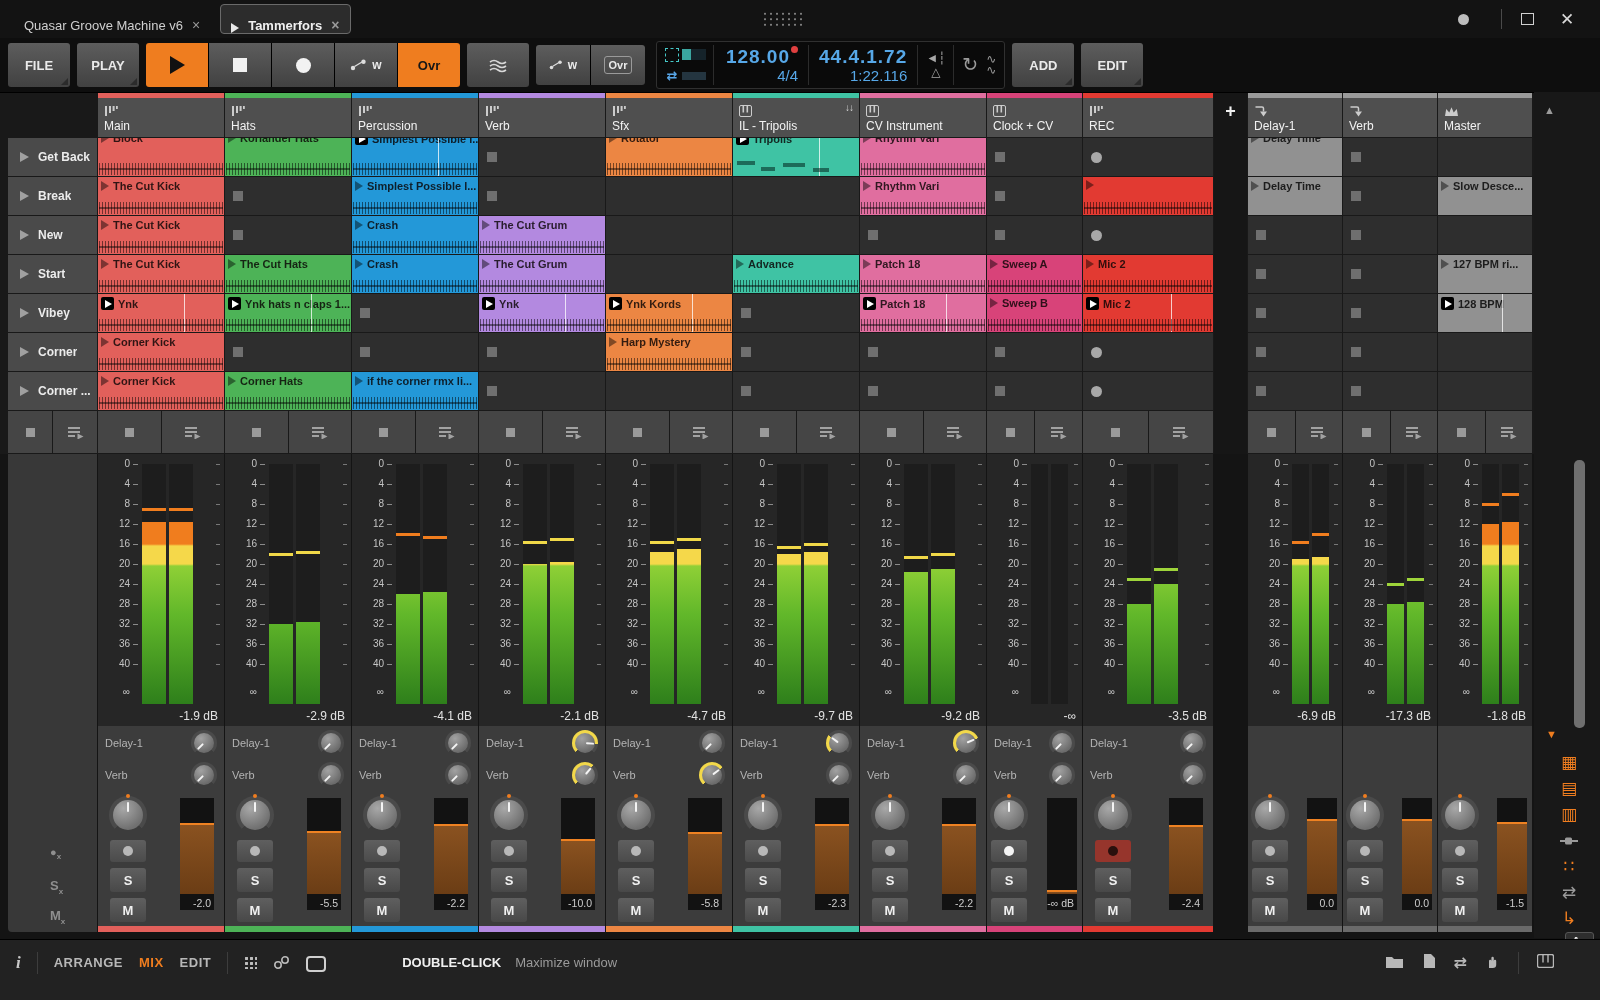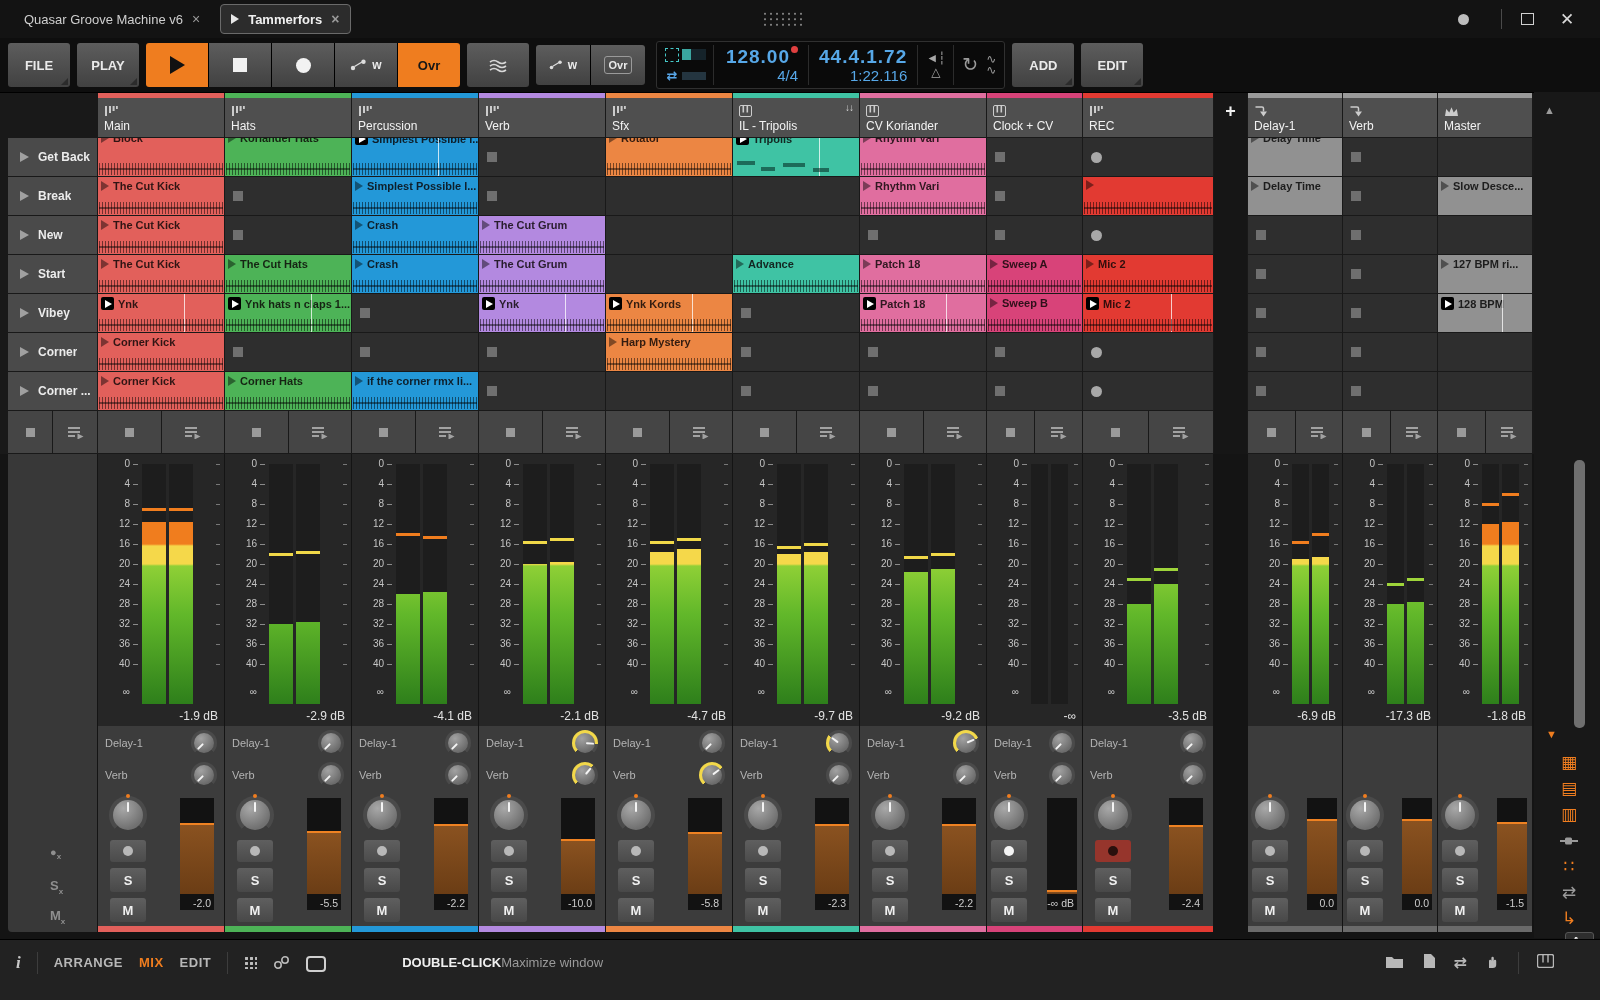--- a/index.html
+++ b/index.html
@@ -1,20 +1,20 @@
 <!DOCTYPE html>
 <html><head>
 <meta charset="utf-8">
 <style>
   html,body{margin:0;padding:0;background:#000;}
   #app{position:relative;width:1600px;height:1000px;background:#141414;overflow:hidden;
        font-family:"Liberation Sans","DejaVu Sans",sans-serif;-webkit-font-smoothing:antialiased;}
   
   #titlebar{position:relative;height:38px;background:#131313;display:flex;align-items:center;padding-left:14px;}
-  .tab{display:flex;align-items:center;gap:9px;font-size:13px;color:#cfcfcf;padding:0 10px;height:28px;}
+  .tab{display:flex;align-items:flex-end;gap:9px;font-size:13px;color:#cfcfcf;padding:0 10px;height:28px;}
   .tab .x{color:#9a9a9a;font-size:14px;cursor:default;}
   .tab2{border:1px solid #6a6a6a;border-radius:4px;background:#2c2c2c;color:#f0f0f0;font-weight:bold;margin-left:10px;}
   .tab2 .ptri{width:0;height:0;border-left:8px solid #e8e8e8;border-top:5px solid transparent;border-bottom:5px solid transparent;}
   #logo{position:absolute;left:762px;top:11px;width:44px;height:16px;
         background-image:radial-gradient(#7d7d7d 1.3px,transparent 1.5px);background-size:6px 5.5px;}
   .wctl{position:absolute;top:0;height:38px;display:flex;align-items:center;justify-content:center;width:34px;color:#d8d8d8;}
   #win-min{right:120px;}#win-min .dot{width:11px;height:11px;border-radius:50%;background:#bdbdbd;}
   #win-sep{right:98px;width:1px;height:20px;background:#4a4a4a;top:9px;position:absolute;}
   #win-restore{right:56px;}
   .restore-ic{position:relative;width:11px;height:10px;border:1.5px solid #d0d0d0;background:#131313;}
@@ -141,21 +141,21 @@
   .ab sub{font-size:9px;}
   
   #bottombar{position:relative;height:62px;background:#222;border-top:1px solid #000;display:flex;align-items:flex-start;padding:12px 16px 0 16px;gap:16px;color:#b8b8b8;}
   .bsep{width:1px;height:22px;background:#3d3d3d;}
   .btext{font-size:13px;font-weight:bold;letter-spacing:.5px;line-height:22px;}
   .btext.on{color:#ef7d1f;}
   .iic{font-family:"Liberation Serif","DejaVu Serif",serif;font-style:italic;font-weight:bold;font-size:17px;line-height:22px;color:#c8c8c8;}
   .dots9{width:13px;height:13px;margin-top:4px;background-image:radial-gradient(#bdbdbd 1.4px,transparent 1.6px);background-size:5px 5px;}
   .rrect{width:16px;height:12px;margin-top:4px;border:2.5px solid #cfcfcf;border-radius:4px;}
   .hint{margin-left:60px;line-height:22px;font-size:13px;}
-  .hint b{color:#f0f0f0;margin-right:0;}
+  .hint b{color:#f0f0f0;margin-right:14px;}
   .hint span{color:#9a9a9a;}
   .bright{position:absolute;right:46px;top:12px;display:flex;align-items:center;gap:18px;}
   .swap{font-size:16px;font-weight:bold;color:#b8b8b8;line-height:16px;}
 </style>
 </head>
 <body>
 
 <div id="app">
 
   <div id="titlebar">
@@ -725,21 +725,21 @@
         </div>
       </div>
       <div class="col" style="width: 126px;">
         <div class="thead">
           <div class="cstrip" style="background: rgb(224, 110, 159);"></div>
           <div class="ticon"><svg width="13" height="12">
               <rect x="0.5" y="0.5" width="12" height="11" rx="1.5" fill="none" stroke="#ccc"></rect>
               <rect x="3.5" y="1" width="1.6" height="6.5" fill="#ccc"></rect>
               <rect x="7.5" y="1" width="1.6" height="6.5" fill="#ccc"></rect>
             </svg></div>
-          <div class="tname">CV Koriander</div>
+          <div class="tname">CV Instrument</div>
         </div>
         <div class="cell r1">
           <div class="clip" style="background: rgb(224, 110, 159);">
             <div class="cname">
               <div class="ctri"></div>
               <span>Rhythm Vari</span>
             </div>
             <div class="wav"></div>
           </div>
         </div>

